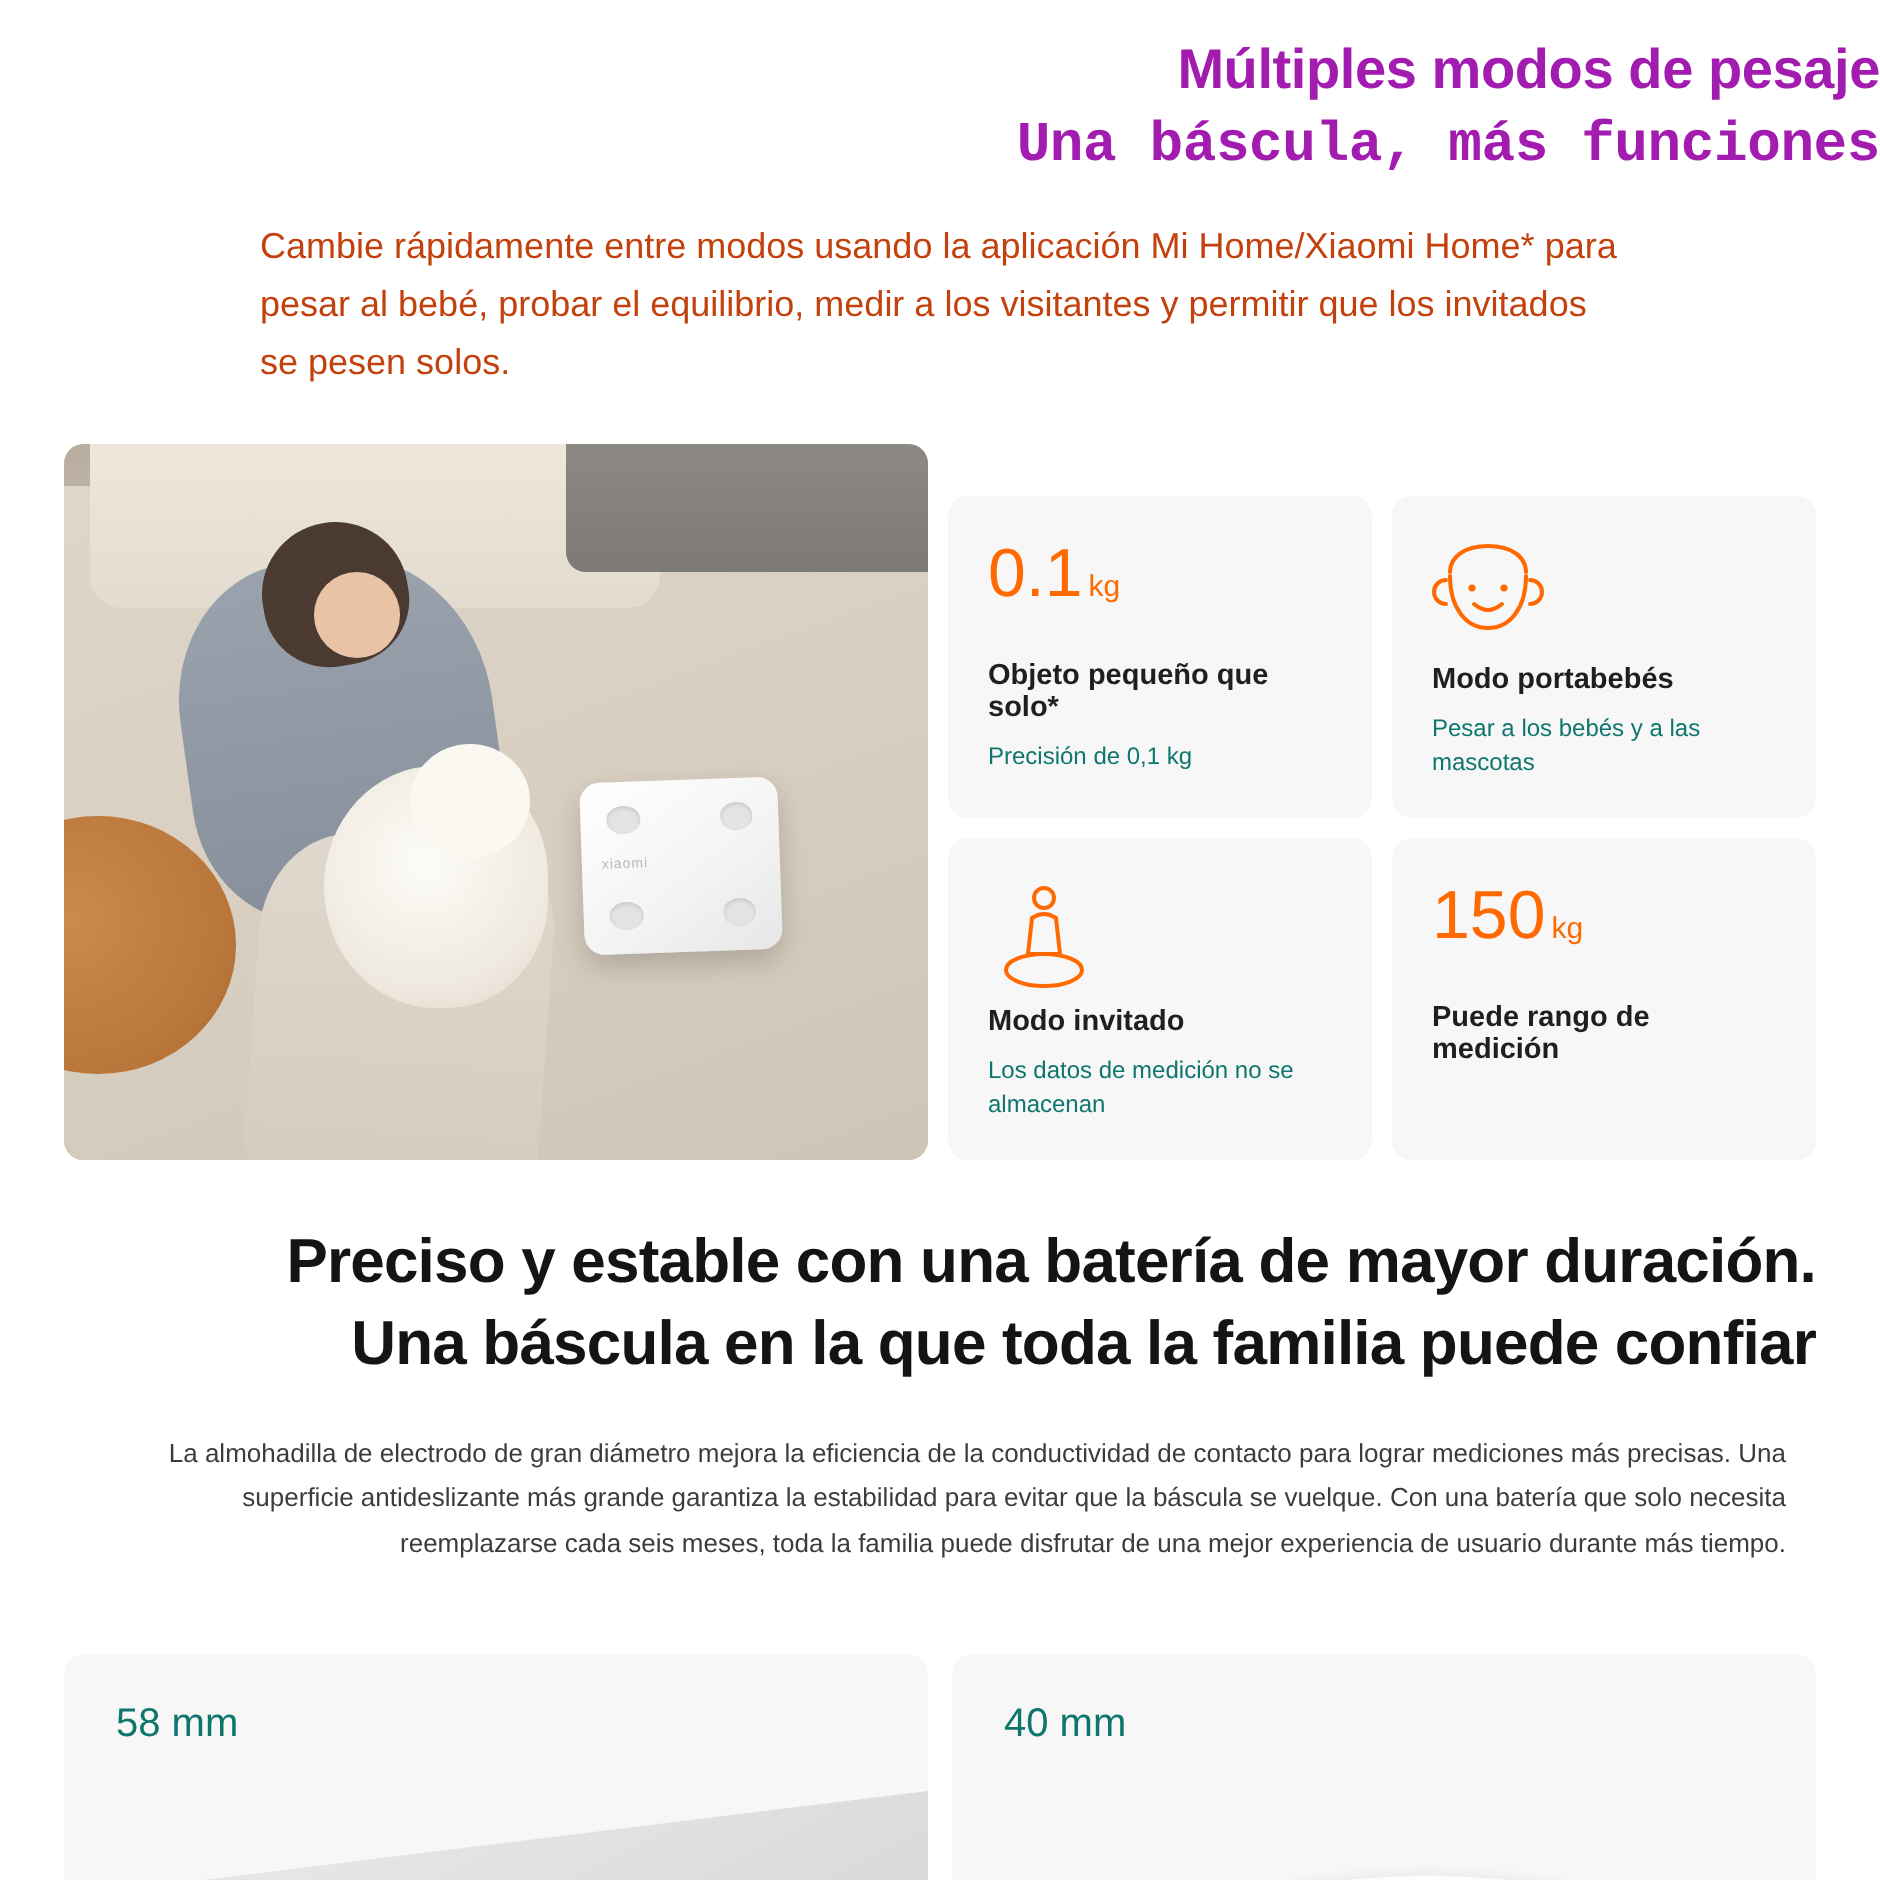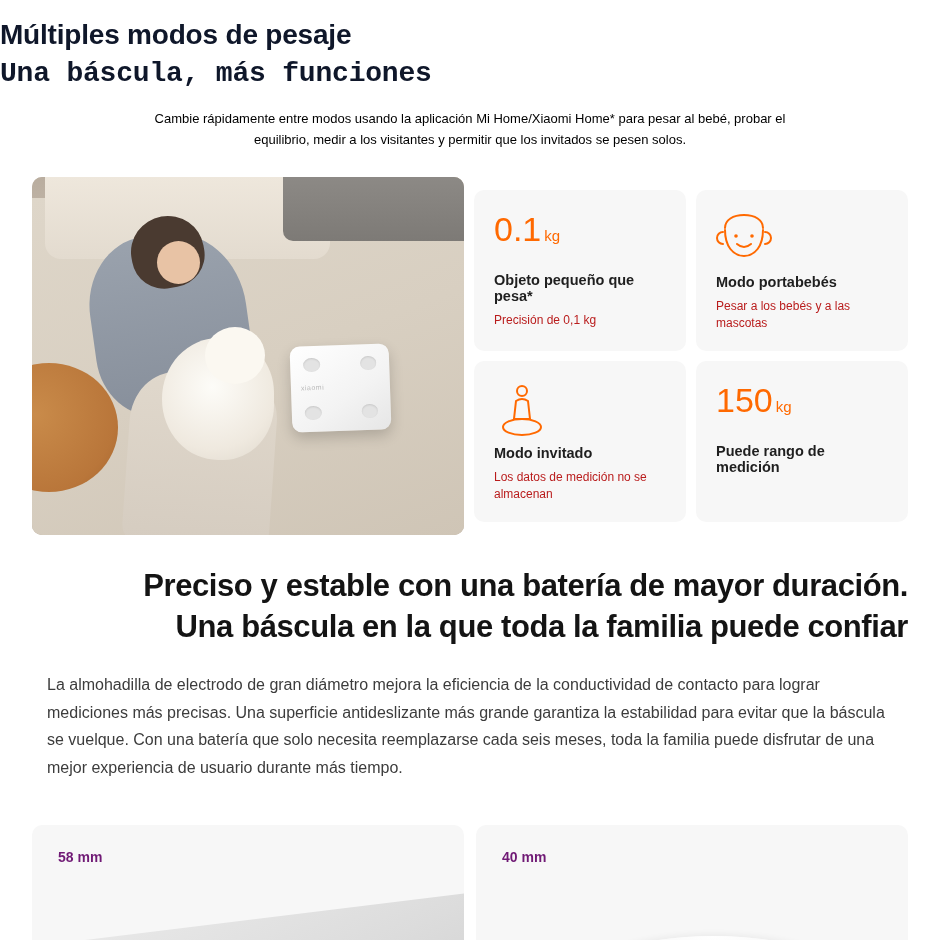--- a/index.html
+++ b/index.html
@@ -9,43 +9,42 @@
     background: #ffffff;
     font-family: "Liberation Sans", sans-serif;
     color: #333;
     overflow: hidden;
   }
   .page { width: 940px; height: 940px; position: relative; background: #fff; }
 
   
   .sec1 { padding-top: 16px; }
   .sec1 h1 {
-    text-align: left;
+    text-align: right;
     font-size: 28px;
     font-weight: 600;
-    color: #0f172a;
+    color: #a21caf;
     line-height: 1.38;
     letter-spacing: -0.2px;
   }
   .sec1 h1 .line2 { display: block; font-family: Liberation Mono, monospace; }
   .sec1 .sub {
     margin: 16px auto 0;
     width: 680px;
-    text-align: center;
-    font-size: 13px;
+    font-size: 18px;
     line-height: 1.6;
-    color: #000000;
+    color: #c2410c;
   }
 
   .cards-row {
     margin-top: 26px;
     padding: 0 32px;
     display: flex;
     gap: 10px;
-    align-items: center;
+    align-items: flex-end;
   }
   .photo {
     width: 432px;
     height: 358px;
     border-radius: 10px;
     overflow: hidden;
     position: relative;
     background: #cfc6bb;
     flex: none;
   }
@@ -150,63 +149,63 @@
   .fcard .big .unit { font-size: 15px; margin-left: 3px; }
   .fcard .icon-wrap { height: 62px; display: flex; align-items: flex-start; }
   .fcard .ftitle {
     font-size: 14.5px;
     font-weight: 700;
     color: #1f1f1f;
     margin-bottom: 8px;
   }
   .fcard .fdesc {
     font-size: 12px;
-    color: #b91c1c;
+    color: #0f766e;
     line-height: 1.45;
   }
 
   
   .sec2 { padding: 30px 32px 0; }
   .sec2 h2 {
     text-align: right;
     font-size: 31px;
     font-weight: 700;
     color: #141414;
     line-height: 1.33;
     letter-spacing: -0.4px;
   }
   .sec2 h2 .line2 { display: block; }
   .sec2 p {
     margin: 24px auto 0;
     width: 846px;
-    text-align: left;
-    font-size: 16px;
+    text-align: right;
+    font-size: 13px;
     line-height: 1.72;
     color: #3c3c3c;
   }
 
   .bottom-row {
     margin-top: 44px;
     padding: 0 32px;
     display: flex;
     gap: 12px;
   }
   .bcard {
     flex: 1;
     height: 145px;
     background: #f7f7f7;
     border-radius: 10px;
     padding: 24px 26px 0;
     position: relative;
     overflow: hidden;
   }
   .bcard .bnum {
-    font-size: 14px;
-    font-weight: 700;
-    color: #701a75;
+    font-size: 20px;
+    font-weight: 400;
+    color: #0f766e;
     margin-bottom: 5px;
   }
   .bcard .bdesc {
     font-size: 13.5px;
     color: #3d3d3d;
   }
   .bcard .art1 {
     position: absolute; left: 0; bottom: -70px; width: 100%; height: 120px;
     background: linear-gradient(160deg, #e9e9e9 0%, #dcdcdc 60%, #d2d2d2 100%);
     transform: skewY(-7deg);
@@ -253,21 +252,21 @@
           <span class="brand">xiaomi</span>
         </div>
       </div>
 
       <div class="feature-grid">
 
         <div class="fcard">
           <div class="big">
             <span>0.1</span><span class="unit">kg</span>
           </div>
-          <div class="ftitle">Objeto pequeño que pesa*</div>
+          <div class="ftitle">Objeto pequeño que solo*</div>
           <div class="fdesc">Precisión de 0,1 kg</div>
         </div>
 
         <div class="fcard">
           <div class="icon-wrap">
             <svg width="56" height="52" viewBox="0 0 56 52" fill="none" stroke="#ff6900" stroke-width="2" stroke-linecap="round">
               <path d="M9 16 C9 8 17 3 28 3 C39 3 47 8 47 16"></path>
               <path d="M7 20 a6 6 0 0 0 0 12"></path>
               <path d="M49 20 a6 6 0 0 1 0 12"></path>
               <path d="M9 18 C9 34 17 44 28 44 C39 44 47 34 47 18"></path>

